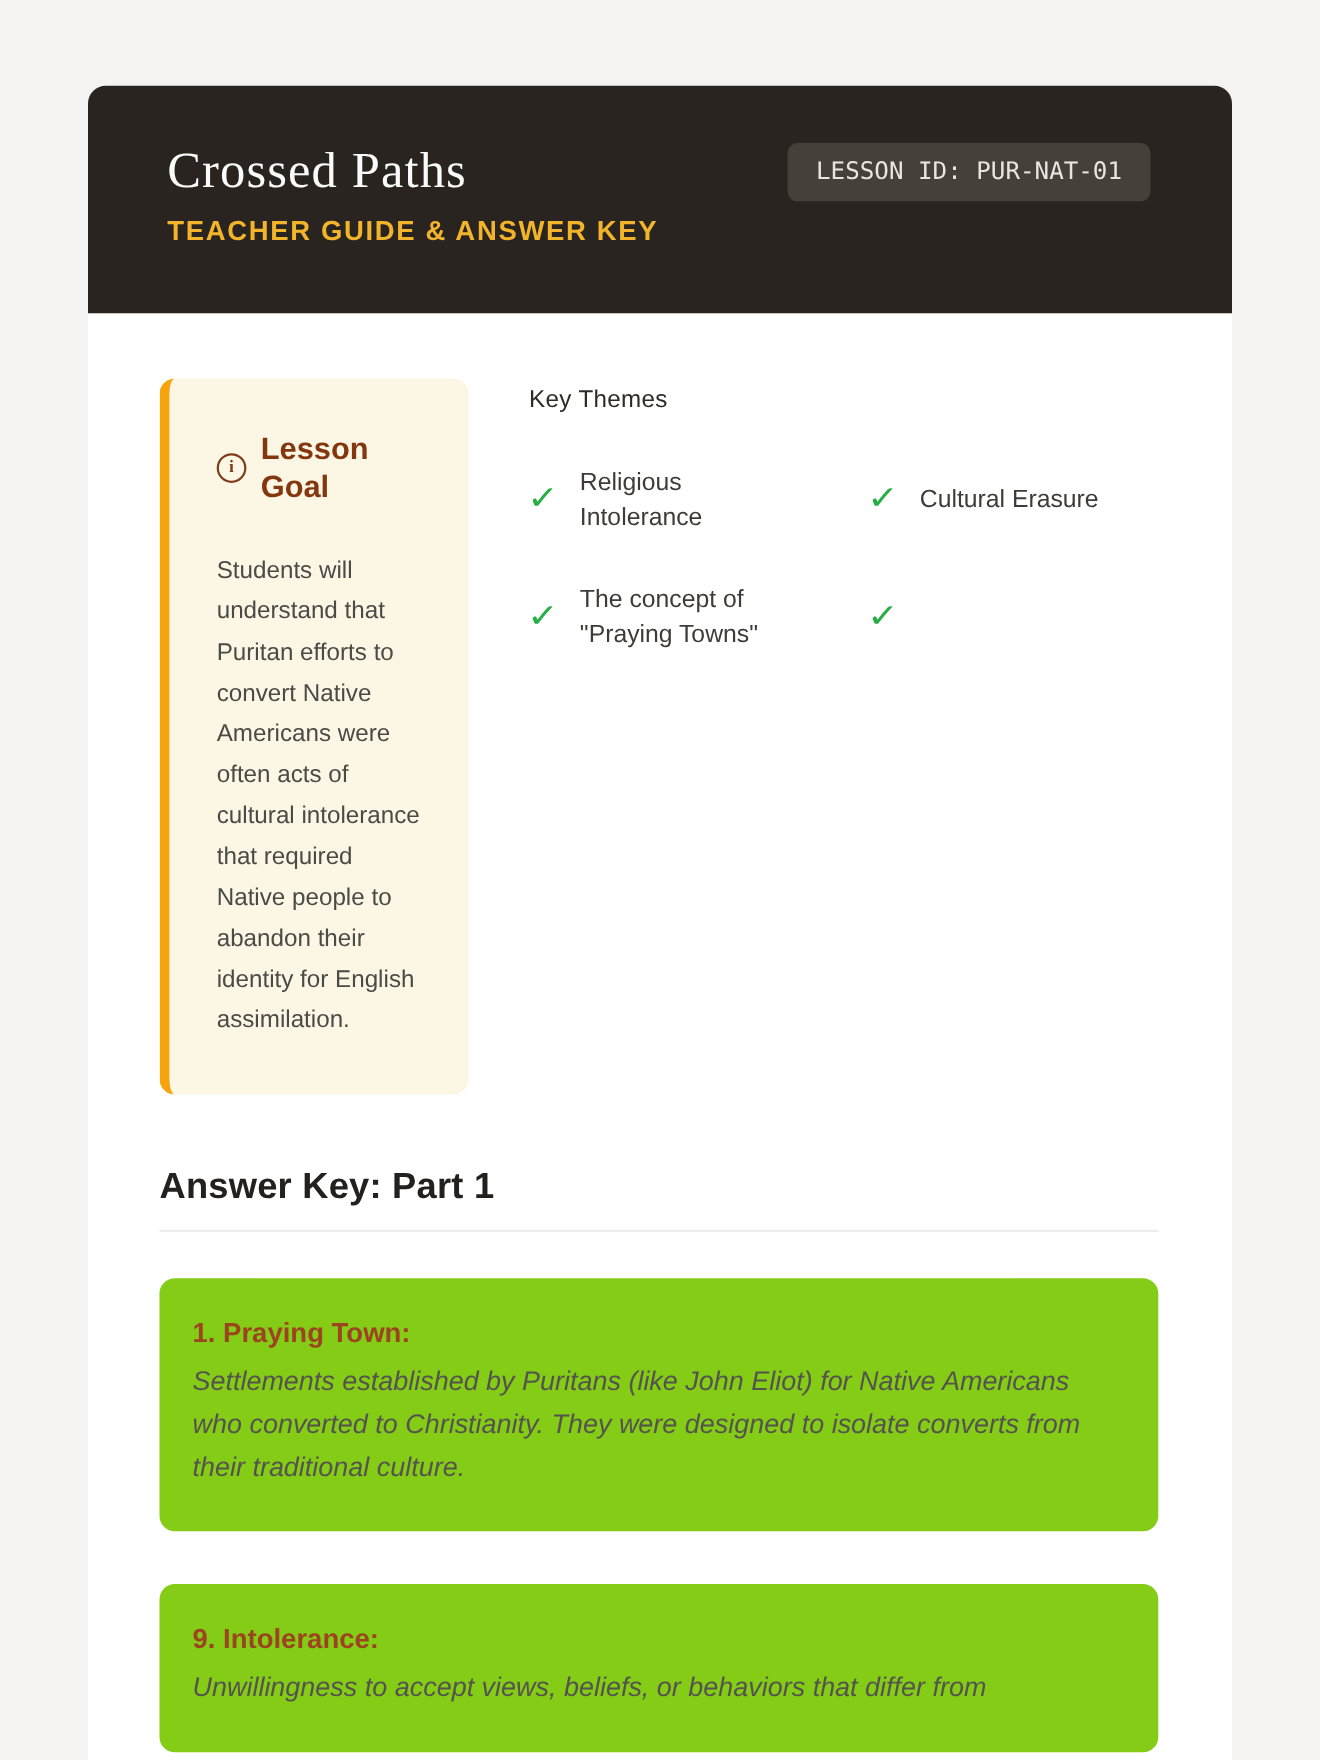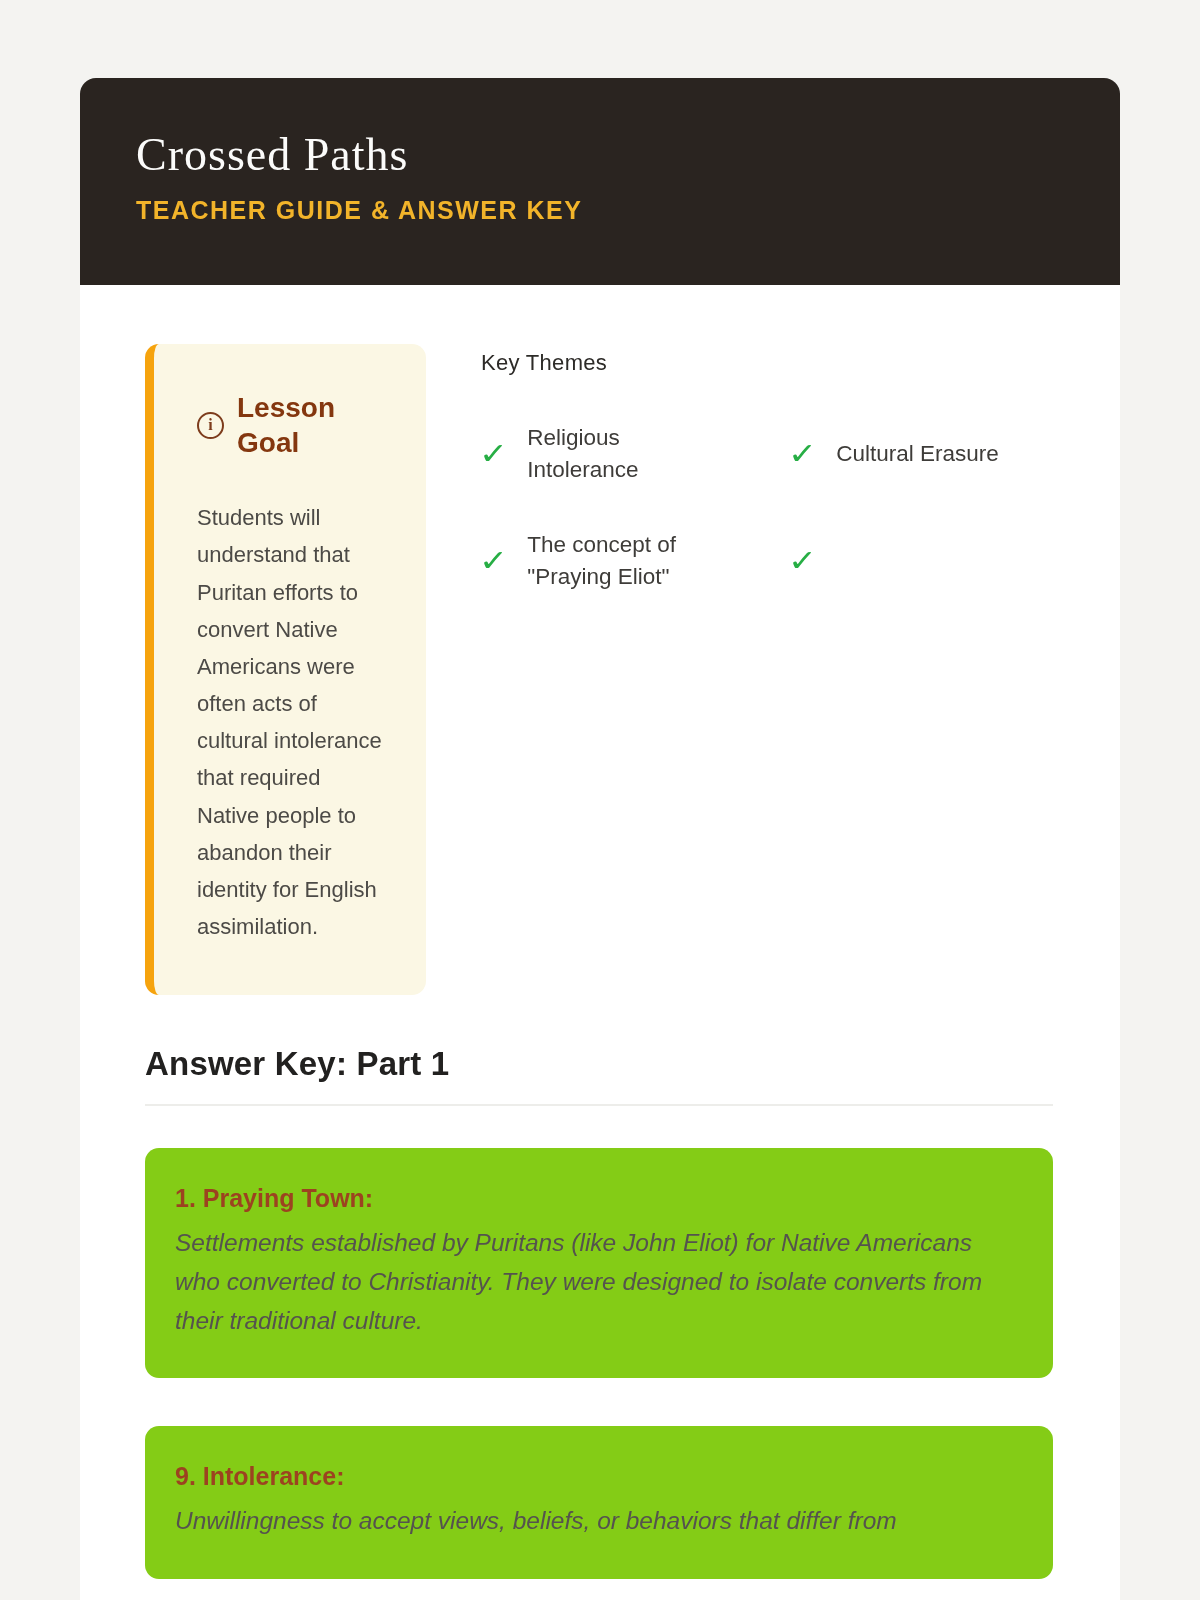--- a/index.html
+++ b/index.html
@@ -8,21 +8,21 @@
     background:#f4f3f1;
     font-family:"Liberation Sans", sans-serif;
     color:#3e3c39;
   }
   .container { margin:78px 80px 0; }
 
   
   .header {
     background:#2a2420;
     border-radius:16px 16px 0 0;
-    padding:52px 74px 60px 56px;
+    padding:52px 74px 60px 72px;
     display:flex;
     justify-content:space-between;
     align-items:flex-start;
   }
   .doc-title {
     font-family:"Liberation Serif", serif;
     font-weight:500;
     font-size:46px;
     color:#fbfbfa;
     letter-spacing:1px;
@@ -109,21 +109,21 @@
     transform:scaleX(1.15);
   }
   .theme-label {
     font-size:22.5px;
     color:#3e3c39;
     line-height:1.45;
     white-space:pre-line;
   }
 
   
-  .answer-section { margin-top:50px; }
+  .answer-section { margin-top:64px; }
   .answer-title {
     font-size:33px;
     font-weight:bold;
     color:#222120;
     letter-spacing:0.2px;
   }
   .rule {
     border:none;
     border-top:2px solid #ededea;
     margin-top:21px;
@@ -152,20 +152,21 @@
 </head>
 <body>
 
 <div class="container">
 
   <div class="header">
     <div>
       <div class="doc-title">Crossed Paths</div>
       <div class="doc-subtitle">TEACHER GUIDE &amp; ANSWER KEY</div>
     </div>
+    <div class="lesson-badge">LESSON ID: PUR-NAT-01</div>
   </div>
 
   <div class="content">
 
     <div class="top-section">
 
       <div class="goal-card">
         <div class="goal-title-row">
           <span class="info-icon">i</span>
           <span class="goal-title">Lesson Goal</span>
@@ -181,21 +182,21 @@
             <span class="theme-label">Religious
 Intolerance</span>
           </div>
           <div class="theme-item">
             <span class="check-icon">✓</span>
             <span class="theme-label">Cultural Erasure</span>
           </div>
           <div class="theme-item">
             <span class="check-icon">✓</span>
             <span class="theme-label">The concept of
-"Praying Eliot"</span>
+"Praying Towns"</span>
           </div>
           <div class="theme-item">
             <span class="check-icon">✓</span>
           </div>
         </div>
       </div>
 
     </div>
 
     <div class="answer-section">

